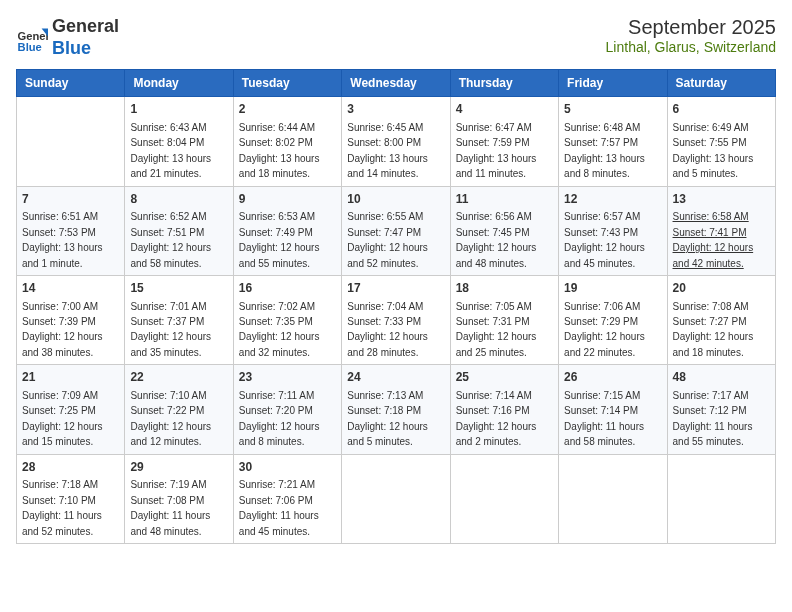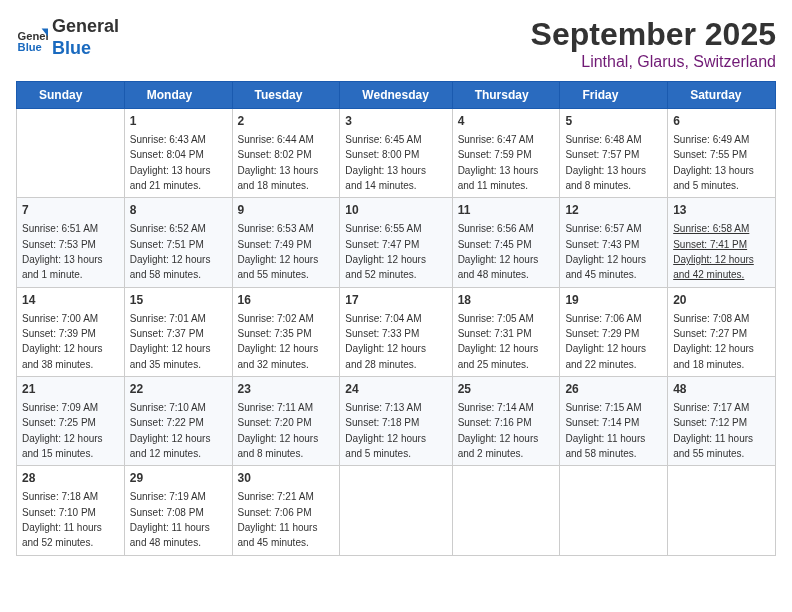--- a/index.html
+++ b/index.html
@@ -22,38 +22,38 @@
     }
     .logo-icon {
       width: 32px;
       height: 32px;
       margin-right: 4px;
     }
     .title-block {
       text-align: right;
     }
     .month-title {
-      font-size: 32px;
-      font-weight: bold;
+      font-size: 20px;
+      font-weight: normal;
       color: #333;
     }
     .subtitle {
-      font-size: 16px;
-      color: #701a75;
+      font-size: 14px;
+      color: #4d7c0f;
     }
     table {
       width: 100%;
       border-collapse: collapse;
       font-size: 11px;
     }
     thead tr th {
       background-color: #2a6bbf;
       color: #fff;
       text-align: left;
-      padding: 6px 22px;
+      padding: 6px 8px;
       font-size: 12px;
       font-weight: bold;
       border: 1px solid #1a5aaf;
     }
     tbody tr td {
       border: 1px solid #ccc;
       vertical-align: top;
       padding: 4px 5px;
       width: 107px;
       min-height: 70px;

